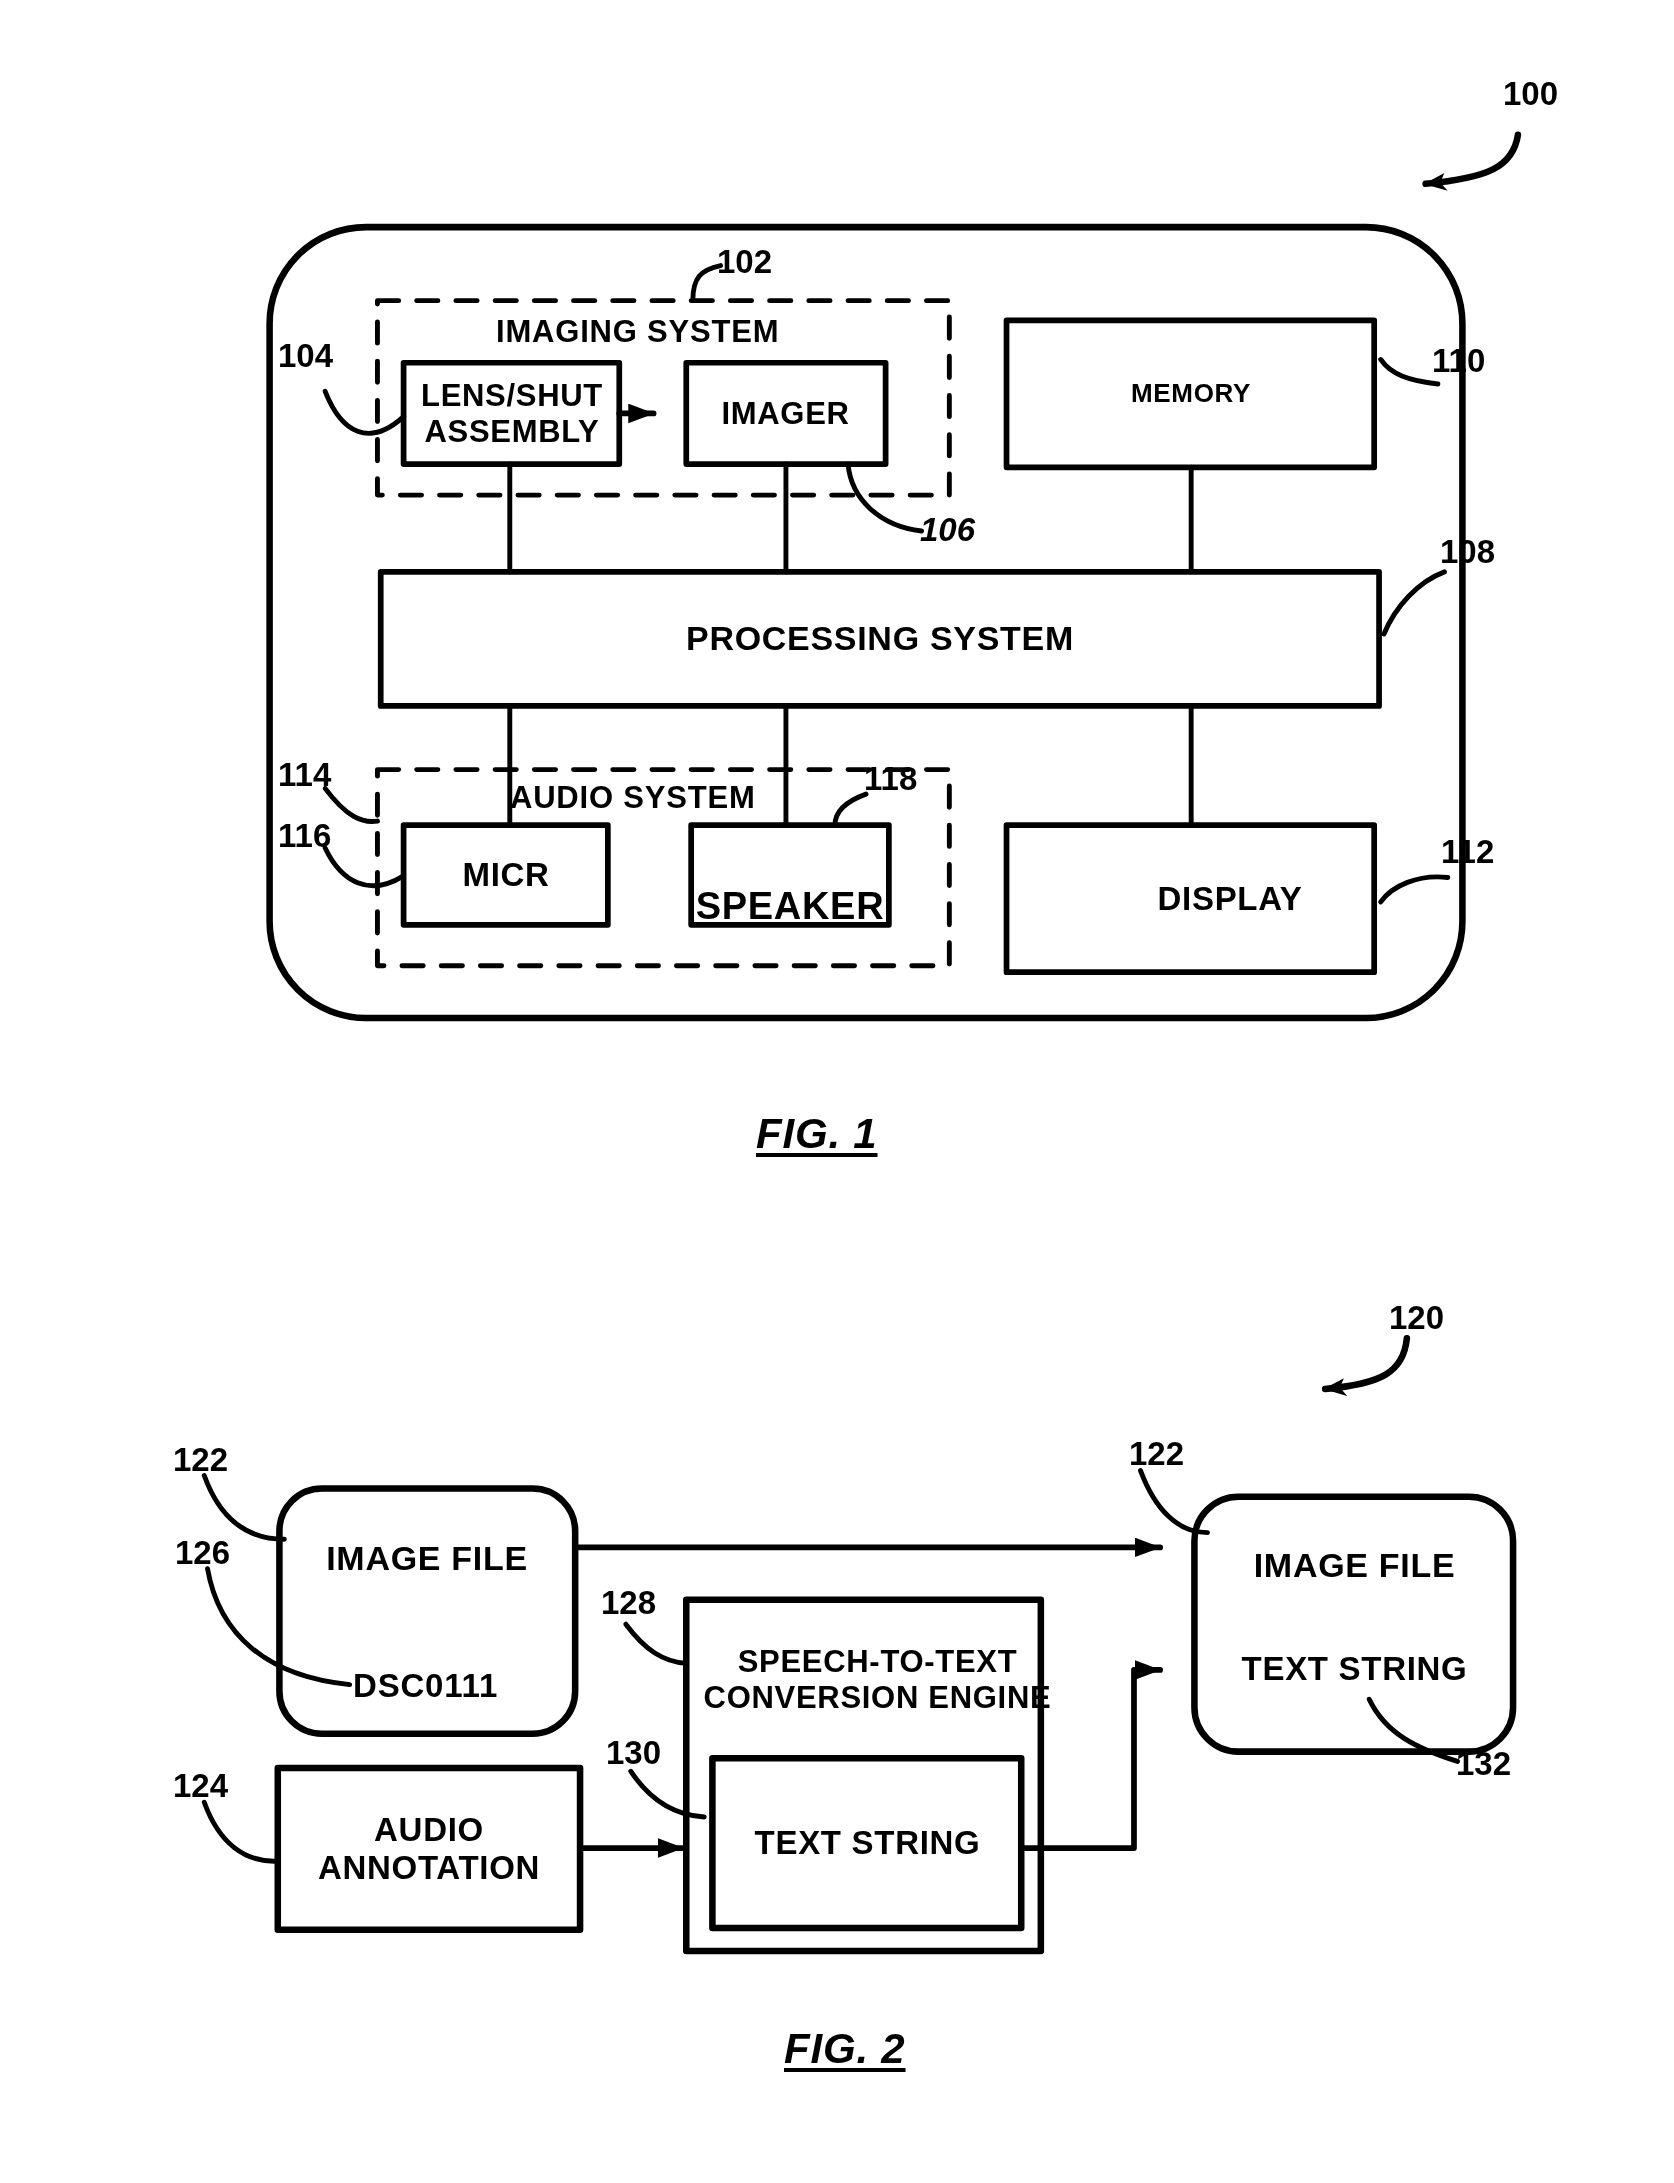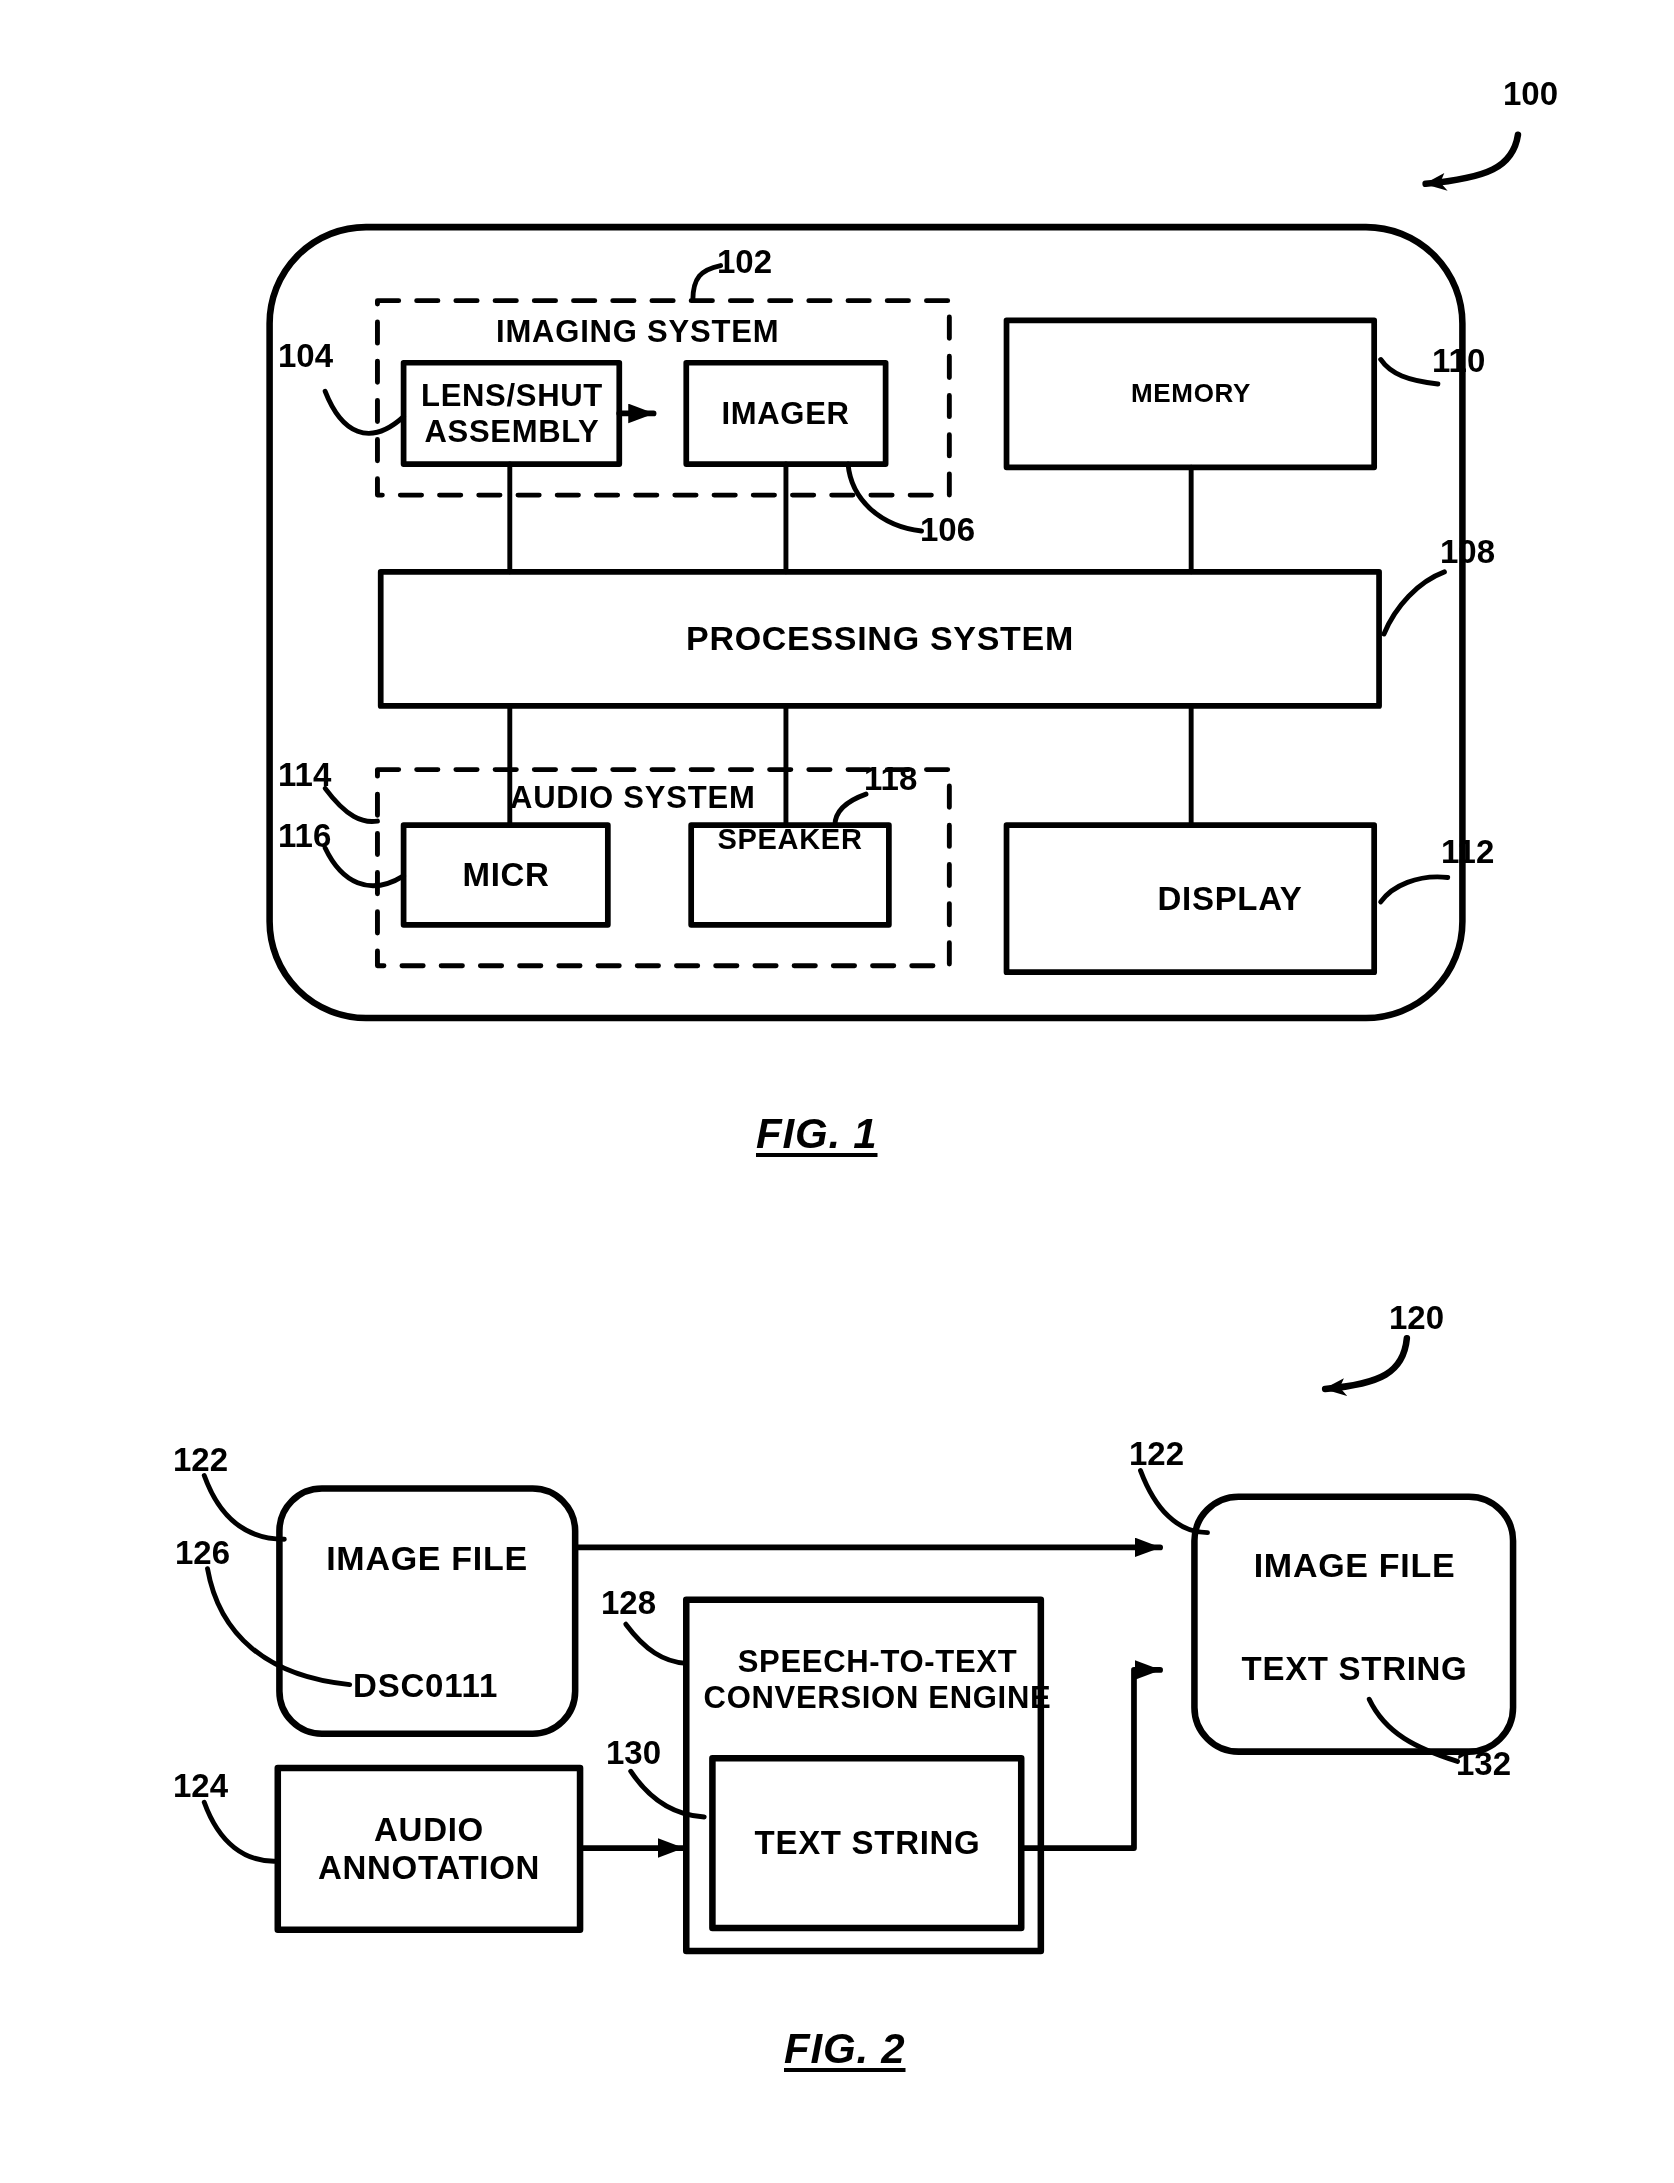--- a/index.html
+++ b/index.html
@@ -251,37 +251,37 @@
 
   <div class="ref" style="left:1503px; top:75px;">100</div>
 
   <div class="grouptitle" style="left:496px; top:314px;">IMAGING SYSTEM</div>
   <div class="ref" style="left:717px; top:243px;">102</div>
 
   <div class="ref" style="left:278px; top:337px;">104</div>
   <div class="boxlabel" style="left:404px; top:363px; width:216px; height:101px; font-size:31px;">LENS/SHUT
 ASSEMBLY</div>
 
-  <div class="ref" style="left:920px; top:511px;">106</div>
+  <div class="ref" style="left:920px; top:511px;font-style:italic;">106</div>
   <div class="boxlabel" style="left:686px; top:363px; width:199px; height:101px; font-size:31px;">IMAGER</div>
 
   <div class="ref" style="left:1432px; top:342px;">110</div>
   <div class="boxlabel" style="left:1007px; top:320px; width:368px; height:147px; font-size:26px;">MEMORY</div>
 
   <div class="ref" style="left:1440px; top:533px;">108</div>
   <div class="boxlabel" style="left:381px; top:572px; width:998px; height:134px; font-size:34px;">PROCESSING SYSTEM</div>
 
   <div class="grouptitle" style="left:510px; top:780px;">AUDIO SYSTEM</div>
   <div class="ref" style="left:278px; top:756px;">114</div>
 
   <div class="ref" style="left:278px; top:817px;">116</div>
   <div class="boxlabel" style="left:404px; top:825px; width:204px; height:100px; font-size:33px;">MICR</div>
 
   <div class="ref" style="left:864px; top:760px;">118</div>
-  <div class="boxlabel" style="left:691px; top:790px; width:198px; height:100px; font-size:29px;">SPEAKER</div>
+  <div class="boxlabel" style="left:691px; top:857px; width:198px; height:100px; font-size:38px;">SPEAKER</div>
 
   <div class="ref" style="left:1441px; top:833px;">112</div>
   <div class="boxlabel" style="left:1046px; top:825px; width:368px; height:147px; font-size:33px;">DISPLAY</div>
 
   <div class="fig-caption" style="left:756px; top:1110px;text-align:center;">FIG. 1</div>
 
   <div class="ref" style="left:1389px; top:1299px;">120</div>
 
   <div class="ref" style="left:173px; top:1441px;">122</div>
   <div class="boxlabel" style="left:279px; top:1510px; width:296px; height:98px; font-size:34px;">IMAGE

